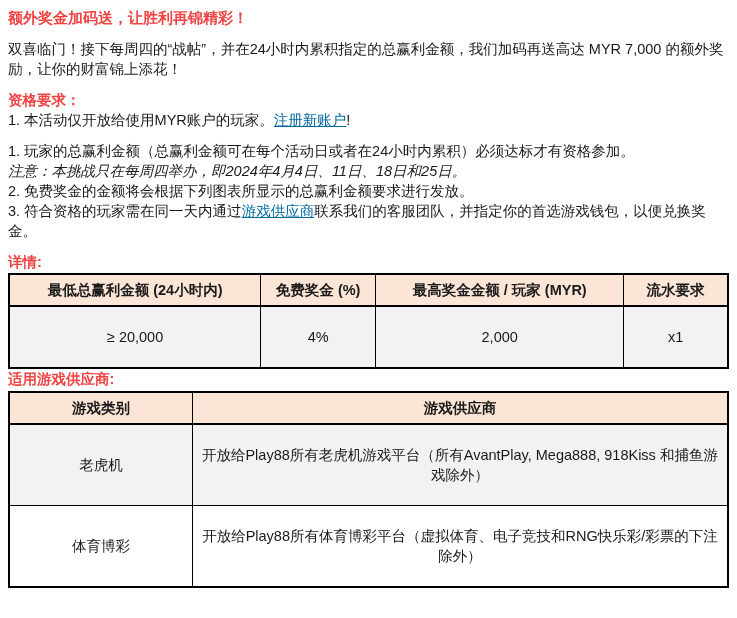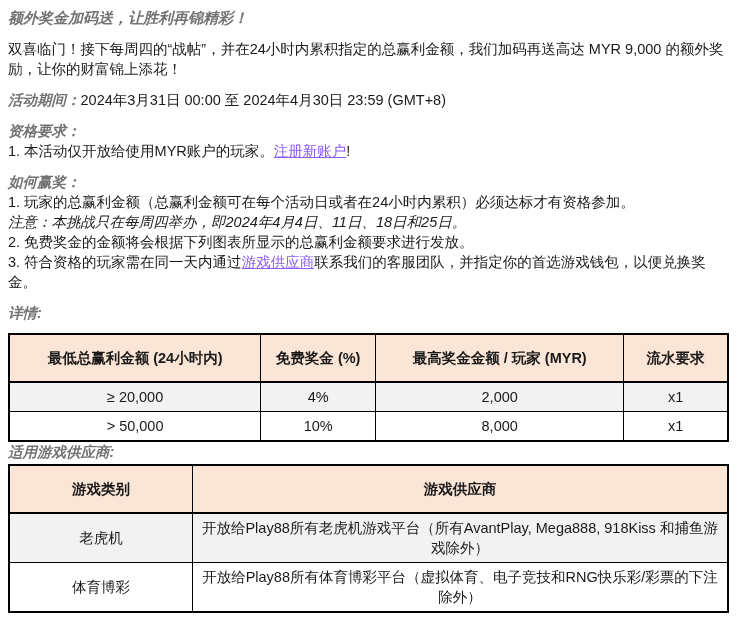--- a/index.html
+++ b/index.html
@@ -3,58 +3,54 @@
 <meta charset="utf-8">
 <style>
   * { box-sizing: border-box; margin: 0; padding: 0; }
   html, body { background: #fff; }
   body {
     width: 737px; height: 618px;
     font-family: "Liberation Sans", "DejaVu Sans", sans-serif;
     font-size: 14.5px; line-height: 20px; color: #1a1a1a;
     padding: 8px 8px 0 8px; overflow: hidden;
   }
-  .orange { color: #737373; font-weight: bold; font-style: italic; }
+  .orange { color: #ef4444; font-weight: bold; }
   .block { margin-bottom: 11px; }
   .title { font-size: 15px; }
-  a.link { color: #8b5cf6; text-decoration: underline; cursor: pointer; }
+  a.link { color: #0369a1; text-decoration: underline; cursor: pointer; }
   .note { font-style: italic; }
 
   table { border-collapse: collapse; width: 721px; border: 2px solid #000; table-layout: fixed; }
   th, td { border: 1px solid #000; text-align: center; vertical-align: middle; }
-  th { background: #fbe5d6; font-weight: bold; padding: 13px 4px; border-bottom: 2px solid #000; }
-  td { padding: 4px 4px; height: 23px; }
+  th { background: #fbe5d6; font-weight: bold; padding: 5px 4px; border-bottom: 2px solid #000; }
+  td { padding: 20px 4px; height: 23px; }
   tbody tr:nth-child(odd) { background: #f2f2f2; }
   tbody tr:nth-child(even) { background: #ffffff; }
 
-  .details-label { margin-top: 11px; margin-bottom: 10px; }
+  .details-label { margin-top: 11px; margin-bottom: 1px; }
   .providers-label { margin-bottom: 2px; }
 </style>
 </head>
 <body>
 
 <div>
 
   <p class="orange title block">额外奖金加码送，让胜利再锦精彩！</p>
 
-  <p class="block" style="width:721px">双喜临门！接下每周四的“战帖”，并在24小时内累积指定的总赢利金额，我们加码再送高达 MYR 9,000 的额外奖励，让你的财富锦上添花！</p>
+  <p class="block" style="width:721px">双喜临门！接下每周四的“战帖”，并在24小时内累积指定的总赢利金额，我们加码再送高达 MYR 7,000 的额外奖励，让你的财富锦上添花！</p>
 
-  <p class="block">
-    <span class="orange">活动期间：</span><span>2024年3月31日 00:00 至 2024年4月30日 23:59 (GMT+8)</span>
-  </p>
 
   <div class="block">
     <div class="orange">资格要求：</div>
     <div>
       <span>1. 本活动仅开放给使用MYR账户的玩家。</span><a class="link">注册新账户</a><span>!</span>
     </div>
   </div>
 
   <div class="block">
-    <div class="orange">如何赢奖：</div>
     <div>1. 玩家的总赢利金额（总赢利金额可在每个活动日或者在24小时内累积）必须达标才有资格参加。</div>
     <div class="note">注意：本挑战只在每周四举办，即2024年4月4日、11日、18日和25日。</div>
     <div>2. 免费奖金的金额将会根据下列图表所显示的总赢利金额要求进行发放。</div>
     <div>
       <span>3. 符合资格的玩家需在同一天内通过</span><a class="link">游戏供应商</a><span>联系我们的客服团队，并指定你的首选游戏钱包，以便兑换奖金。</span>
     </div>
   </div>
 
   <div class="orange details-label">详情:</div>
 
@@ -71,26 +67,20 @@
         <th>免费奖金 (%)</th>
         <th>最高奖金金额 / 玩家 (MYR)</th>
         <th>流水要求</th>
       </tr>
     </thead>
     <tbody>
       <tr>
         <td>≥ 20,000</td>
         <td>4%</td>
         <td>2,000</td>
-        <td>x1</td>
-      </tr>
-      <tr>
-        <td>&gt; 50,000</td>
-        <td>10%</td>
-        <td>8,000</td>
         <td>x1</td>
       </tr>
     </tbody>
   </table>
 
   <div class="orange providers-label">适用游戏供应商:</div>
 
   <table>
     <colgroup>
       <col style="width:25.5%">

